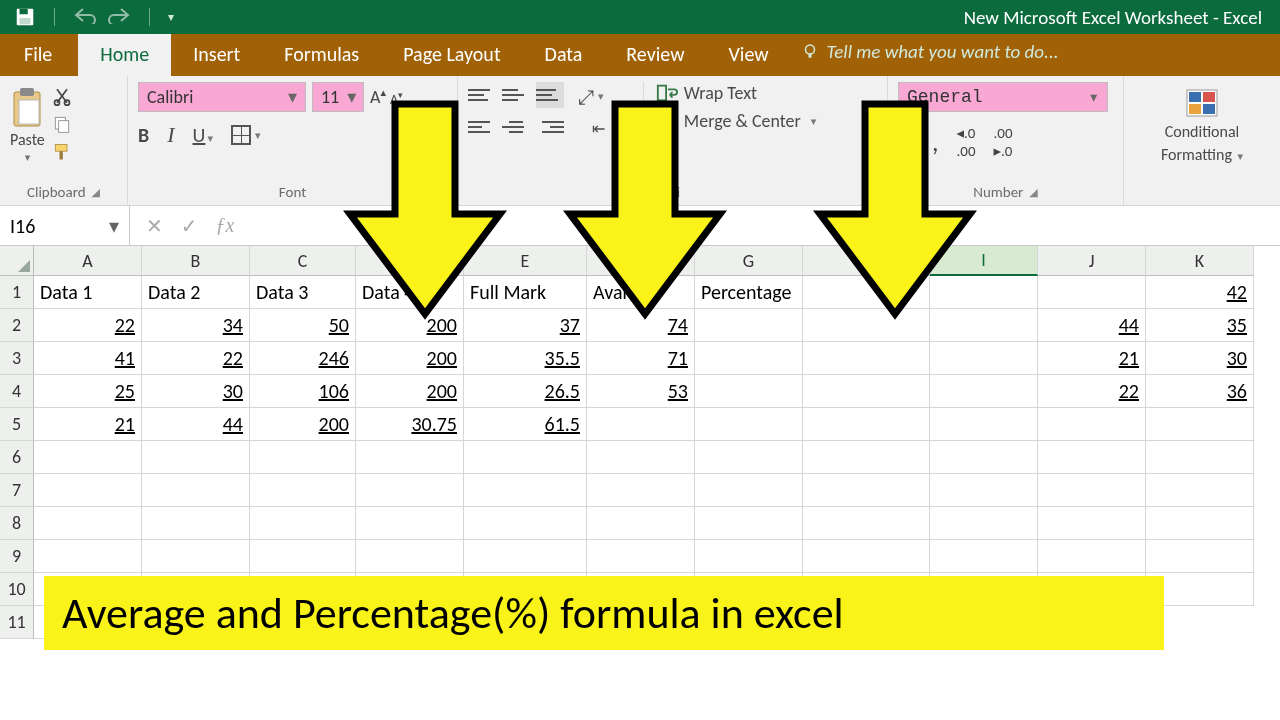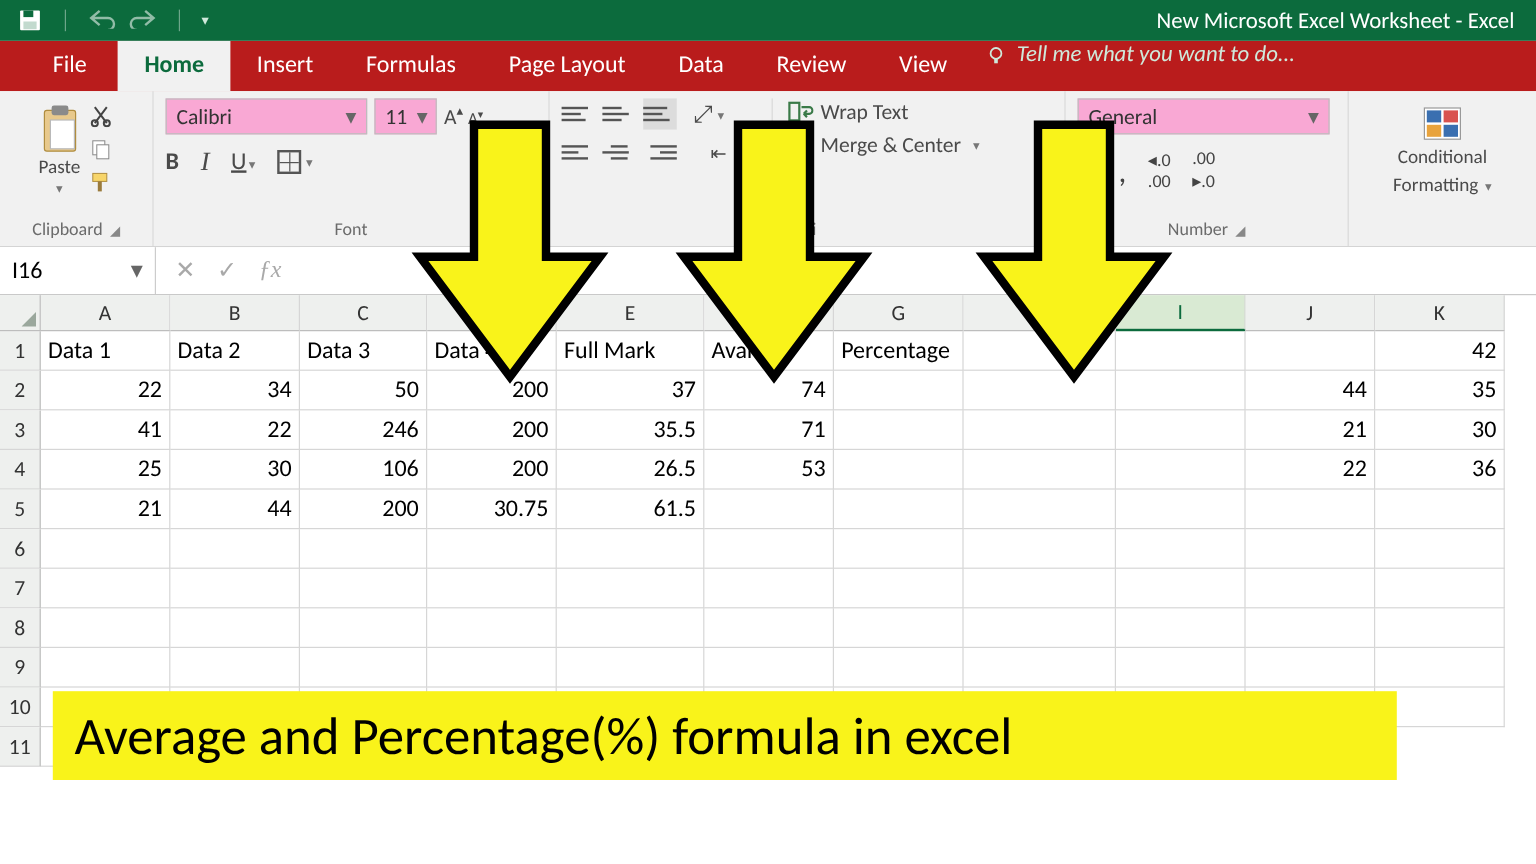--- a/index.html
+++ b/index.html
@@ -8,34 +8,34 @@
   
   .titlebar { background: #0c6b3d; height: 34px; display: flex; align-items: center; color: #fff; position: relative; }
   .qat { display: flex; align-items: center; gap: 12px; padding-left: 14px; }
   .save-icon-svg { width: 22px; height: 22px; }
   .undo-redo { opacity: .55; display:flex; gap:10px; }
   .qat-sep { width:1px; height:18px; background:rgba(255,255,255,.4); margin:0 6px;}
   .wintitle { position:absolute; left:50%; transform:translateX(0); right:18px; text-align:right; font-size:19px; white-space:nowrap; }
   @media (min-width:1100px){ .wintitle{ left:auto; transform:none; } }
 
   
-  .tabstrip { background: #b91c1c; height: 42px; display:flex; align-items:flex-start; padding-left:28px; }
+  .tabstrip { background: #a16207; height: 42px; display:flex; align-items:center; padding-left:8px; }
   .tab { color:#fff; font-size:20px; padding:8px 22px 10px; cursor:pointer; }
-  .tab.active { background:#f1f1f1; color:#0c6b3d; font-weight:700; }
+  .tab.active { background:#f1f1f1; color:#0c6b3d; font-weight:400; }
   .tab.file { padding-left:16px; padding-right:26px; }
   .tellme { display:flex; align-items:center; gap:8px; color:#cfe9db; font-size:19px; margin-left:10px; padding-bottom:8px;font-style:italic;}
   .bulb { width:18px;height:18px; }
 
   
   .ribbon { background:#f1f1f1; border-bottom:1px solid #d4d4d4; height:130px; display:flex; align-items:stretch; font-size:16px; color:#4a4a4a; }
   .group { border-right:1px solid #d9d9d9; padding:6px 10px 2px; display:flex; flex-direction:column; justify-content:space-between; position:relative; }
   .group-label { text-align:center; font-size:15px; color:#6b6b6b; padding-bottom:2px; display:flex; align-items:center; justify-content:center; gap:6px;}
   .dbox { font-size:11px; color:#888; }
 
-  .paste-block{ display:flex; gap:6px; align-items:flex-start;justify-content:center;}
+  .paste-block{ display:flex; gap:6px; align-items:flex-start;}
   .paste-big { display:flex; flex-direction:column; align-items:center; gap:2px; padding-top:4px;}
   .paste-big .clip{ width:34px;height:42px;}
   .mini-col{ display:flex; flex-direction:column; gap:8px; padding-top:4px;}
   .mini-ic{ width:22px;height:20px; display:flex; align-items:center; justify-content:center;}
 
   .font-top{ display:flex; gap:6px; align-items:center;}
   .combo{ background:#f9a8d4; border:1px solid #bdbdbd; height:30px; display:flex; align-items:center; padding:0 8px; font-size:18px; color:#333; }
   .combo .dd{ margin-left:auto; color:#666; padding-left:8px;}
   .font-name{ width:168px;}
   .font-size{ width:52px;}
@@ -47,21 +47,21 @@
   .border-ic::before,.border-ic::after{content:"";position:absolute;background:#555;}
   .border-ic::before{left:50%;top:0;bottom:0;width:1px;} .border-ic::after{top:50%;left:0;right:0;height:1px;}
 
   .align-grid{display:grid;grid-template-columns:repeat(3,28px);grid-template-rows:repeat(2,26px);gap:6px 6px;}
   .al{display:flex;flex-direction:column;gap:3px;justify-content:center;}
   .al span{display:block;height:2px;background:#555;}
   .indent-row{display:flex;gap:10px;margin-left:14px;}
   .wrap-row{display:flex;align-items:center;gap:6px;white-space:nowrap;font-size:18px;}
   .merge-row{display:flex;align-items:center;gap:6px;white-space:nowrap;font-size:18px;margin-top:6px;}
 
-  .num-top{display:flex;}
+  .num-top{display:flex;font-family:Liberation Mono, monospace;}
   .num-combo{width:210px;}
   .num-bot{display:flex;gap:18px;align-items:center;margin-top:12px;}
   .pct{font-size:22px;font-weight:600;color:#444;}
   .comma{font-size:26px;line-height:12px;color:#444;}
   .dec{font-size:15px;color:#444;}
 
   .cf{display:flex;flex-direction:column;align-items:center;gap:4px;padding-top:6px;}
   .cf-ic{width:34px;height:30px;}
 
   
@@ -77,21 +77,21 @@
   .rowhdrs{display:flex;flex-direction:column;}
   .corner{width:34px;height:30px;background:#eef0ee;border-right:1px solid #bdbdbd;border-bottom:1px solid #bdbdbd;position:relative;}
   .corner::after{content:"";position:absolute;right:3px;bottom:3px;border-left:12px solid transparent;border-bottom:12px solid #9aa79c;}
   .rowh{width:34px;height:33px;background:#eef0ee;border-right:1px solid #bdbdbd;border-bottom:1px solid #d6d6d6;display:flex;align-items:center;justify-content:center;font-size:18px;color:#333;}
   .cols{display:flex;}
   .colh{height:30px;background:#eef0ee;border-right:1px solid #d6d6d6;border-bottom:1px solid #bdbdbd;display:flex;align-items:center;justify-content:center;font-size:18px;color:#333;}
   .colh.sel{background:#d9ead3;border-bottom:2px solid #0c6b3d;color:#0c6b3d;}
   .gridbody{display:grid;}
   .cell{height:33px;border-right:1px solid #d6d6d6;border-bottom:1px solid #d6d6d6;padding:0 6px;display:flex;align-items:center;font-size:20px;font-family:Calibri,sans-serif;color:#000;}
   .cell.txt{justify-content:flex-start;}
-  .cell.num{justify-content:flex-end;}
+  .cell.num{justify-content:flex-end;text-decoration:underline;}
 
   
   .arrow{position:absolute;pointer-events:none;}
   .banner{position:absolute;left:44px;right:116px;top:576px;background:#f9f31a;color:#000;font-size:44px;padding:10px 18px;font-family:Calibri,sans-serif;}
 </style>
 </head>
 <body>
 
 <div class="titlebar">
   <div class="qat">

